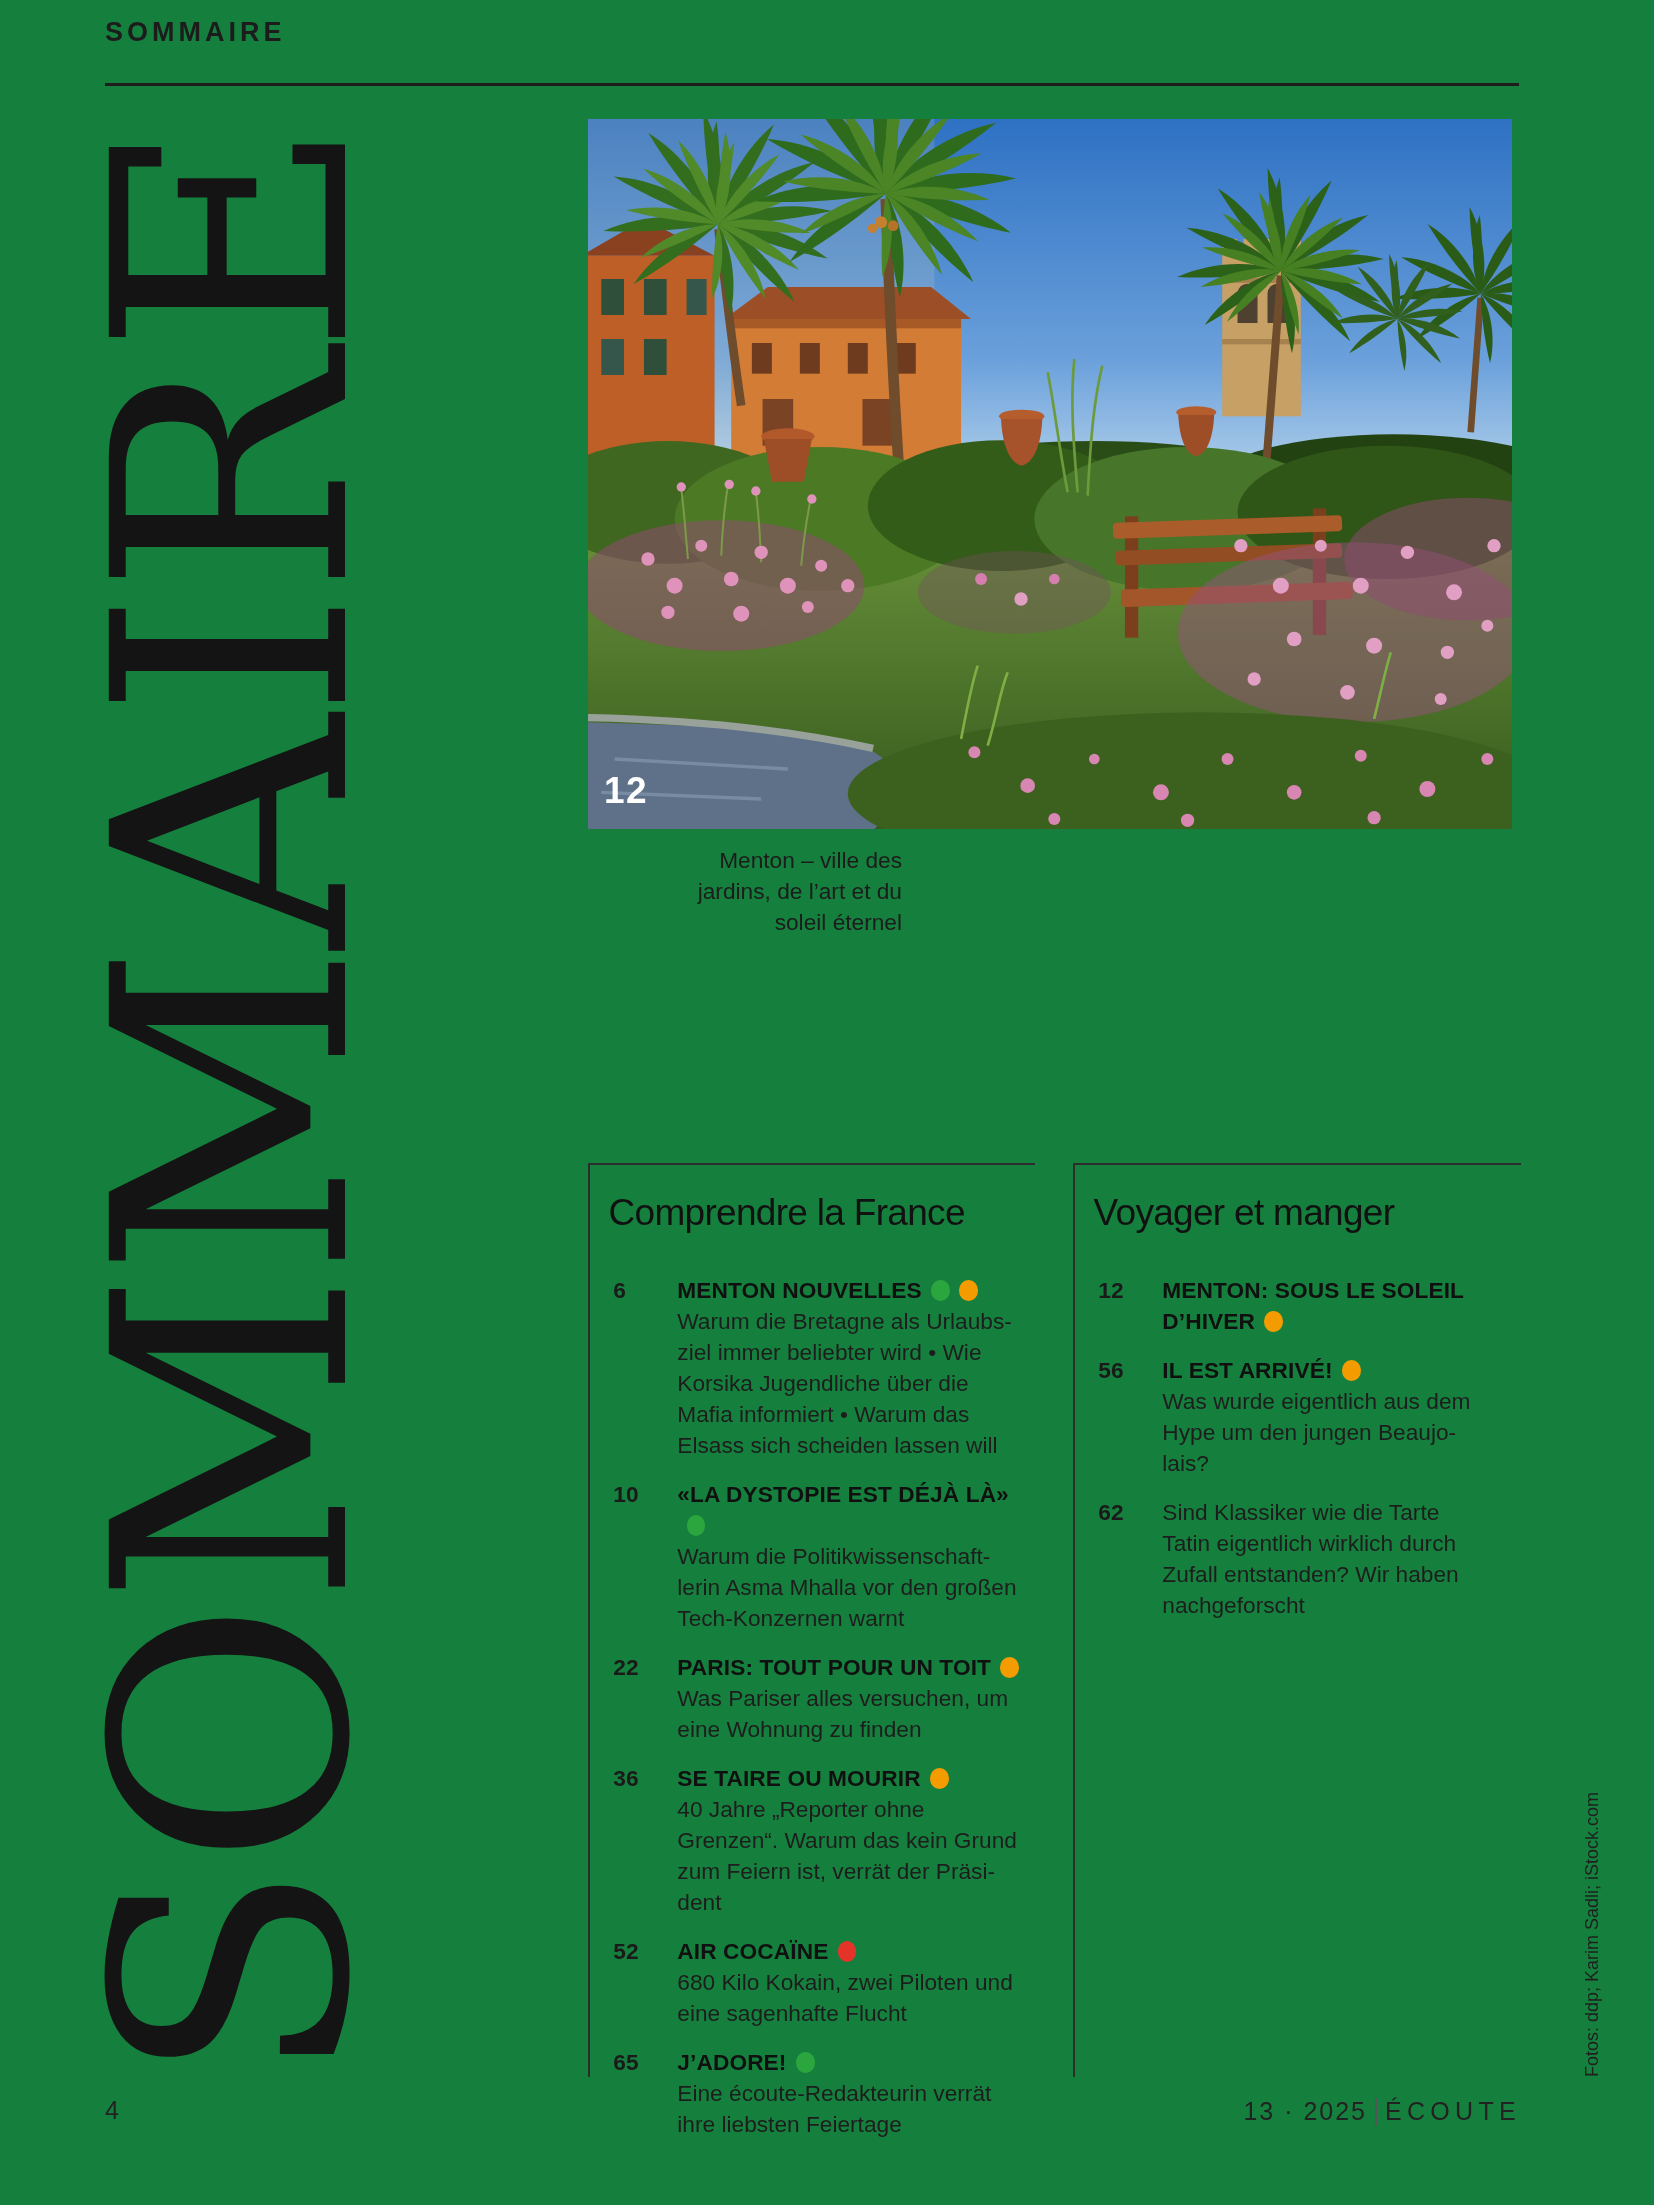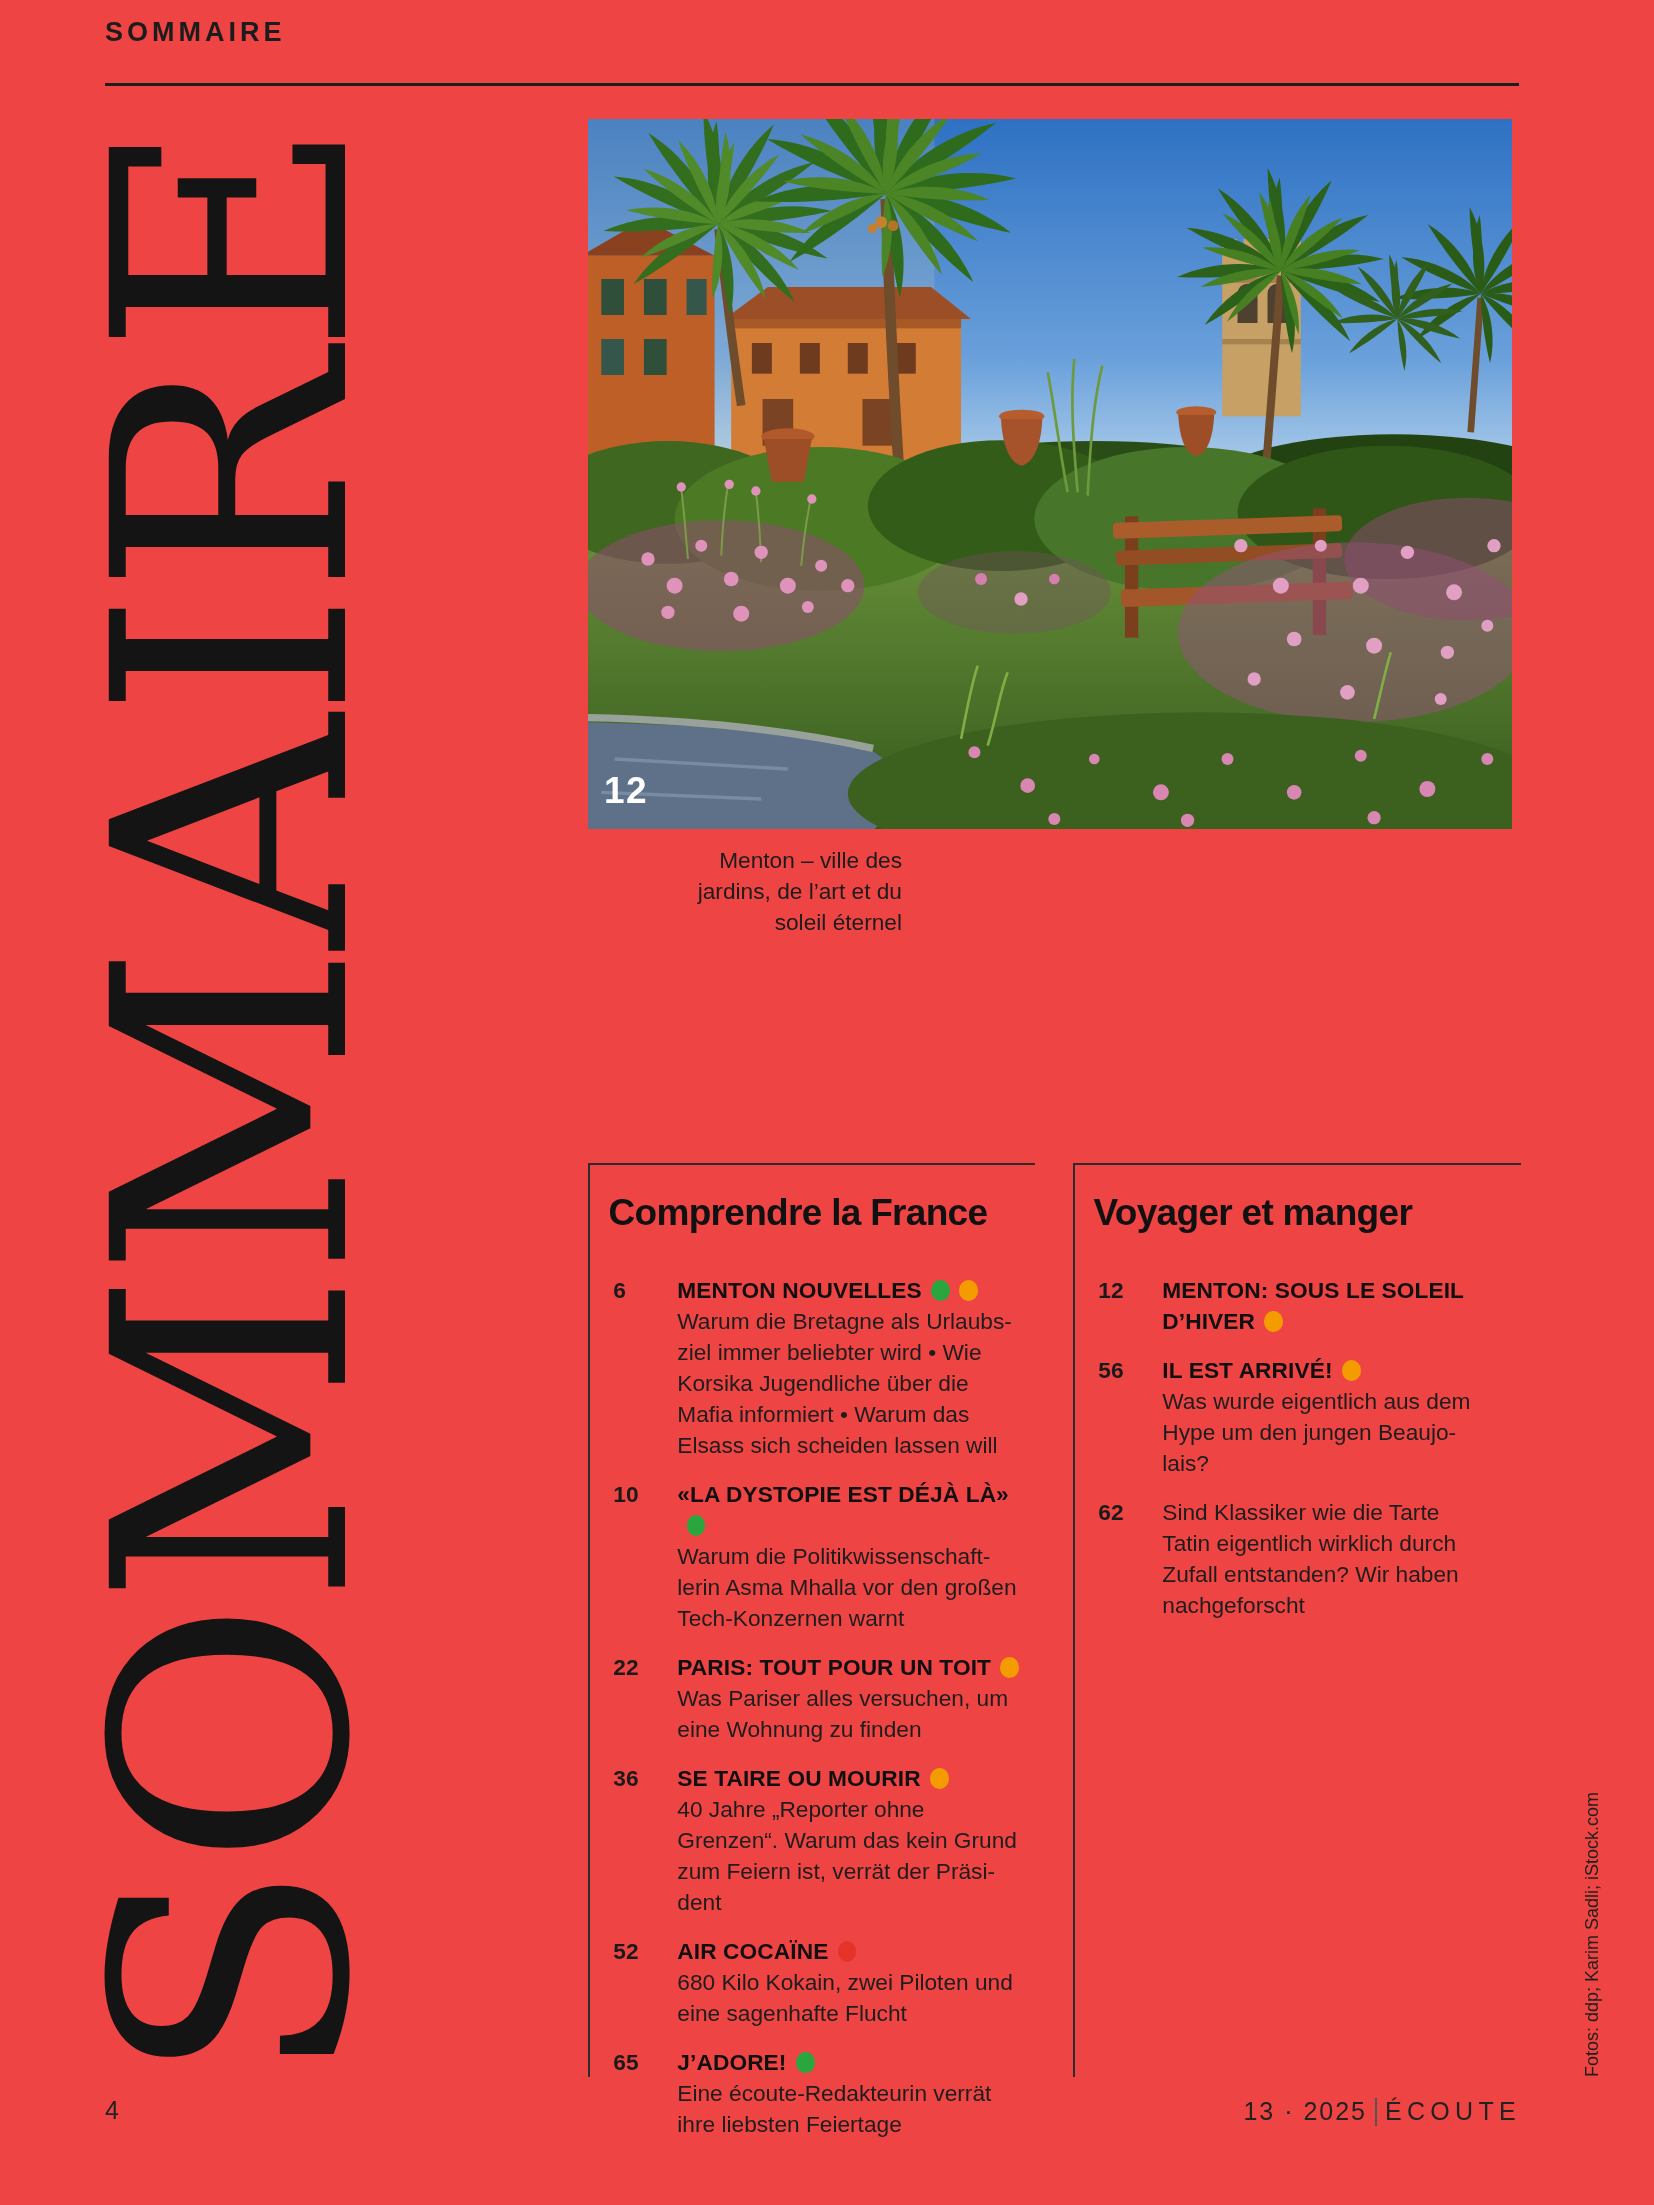--- a/index.html
+++ b/index.html
@@ -1,16 +1,16 @@
 <!DOCTYPE html>
 <html style="font-size:10.7px"><head>
 <meta charset="utf-8">
 <style>
   html,body{margin:0;padding:0;background:#ffffff;}
-  .page{position:relative;width:1654px;height:2205px;background:#ef4444;
+  .page{position:relative;width:1654px;height:2205px;background:#15803d;
         font-family:"Liberation Sans",sans-serif;color:#1a1a1a;overflow:hidden;}
 
   .kicker{position:absolute;left:105px;top:17.3px;font-size:27px;font-weight:bold;
           letter-spacing:4px;color:#1c1c1c;}
   .kicker-rule{position:absolute;left:105px;top:83px;width:1414px;height:2.7px;background:#1d1d1d;}
 
   .vtitle{position:absolute;left:97px;top:2084px;width:1992px;height:272px;
           transform:rotate(-90deg);transform-origin:0 0;
           font-family:"DejaVu Serif",serif;font-size:324px;line-height:272px;
           letter-spacing:-4px;color:#141414;white-space:nowrap;}
@@ -20,21 +20,21 @@
   .photo-num{position:absolute;left:16px;bottom:17.3px;font-size:37px;font-weight:bold;
              color:#ffffff;letter-spacing:1.3px;}
 
   .caption{position:absolute;left:589px;top:845px;width:313px;margin:0;
            font-size:22.7px;line-height:31px;white-space:pre-line;color:#1c1c1c;text-align:right;}
 
   .col{position:absolute;top:1163px;height:914px;box-sizing:border-box;
        border-top:2px solid #2c2c2c;border-left:2px solid #2c2c2c;padding:27px 0 0 17.3px;}
   .col1{left:588px;width:447px;}
   .col2{left:1073px;width:448px;}
-  .col h2{margin:0 1.3px 41px 1.3px;font-size:37px;font-weight:bold;letter-spacing:-0.7px;color:#111;}
+  .col h2{margin:0 1.3px 41px 1.3px;font-size:37px;font-weight:normal;letter-spacing:-0.7px;color:#111;}
 
   .entry{display:grid;grid-template-columns:64px 1fr;margin:0 0 18px 6px;}
   .entry .num{font-size:22.7px;font-weight:bold;line-height:31px;}
   .entry h3{margin:0;font-size:22.7px;font-weight:bold;line-height:31px;letter-spacing:0.1px;color:#101010;}
   .t{white-space:pre-line;}
   .dot{display:inline-block;width:18.7px;height:20.7px;border-radius:50%;margin-left:9.3px;vertical-align:-2.7px;}
   .desc{margin:0;font-size:22.7px;line-height:31px;white-space:pre-line;color:#1d1d1d;}
 
   .footer-page{position:absolute;left:105px;top:2096px;font-size:25px;color:#222;}
   .footer-right{position:absolute;right:133px;top:2097px;display:flex;align-items:center;gap:8px;}

